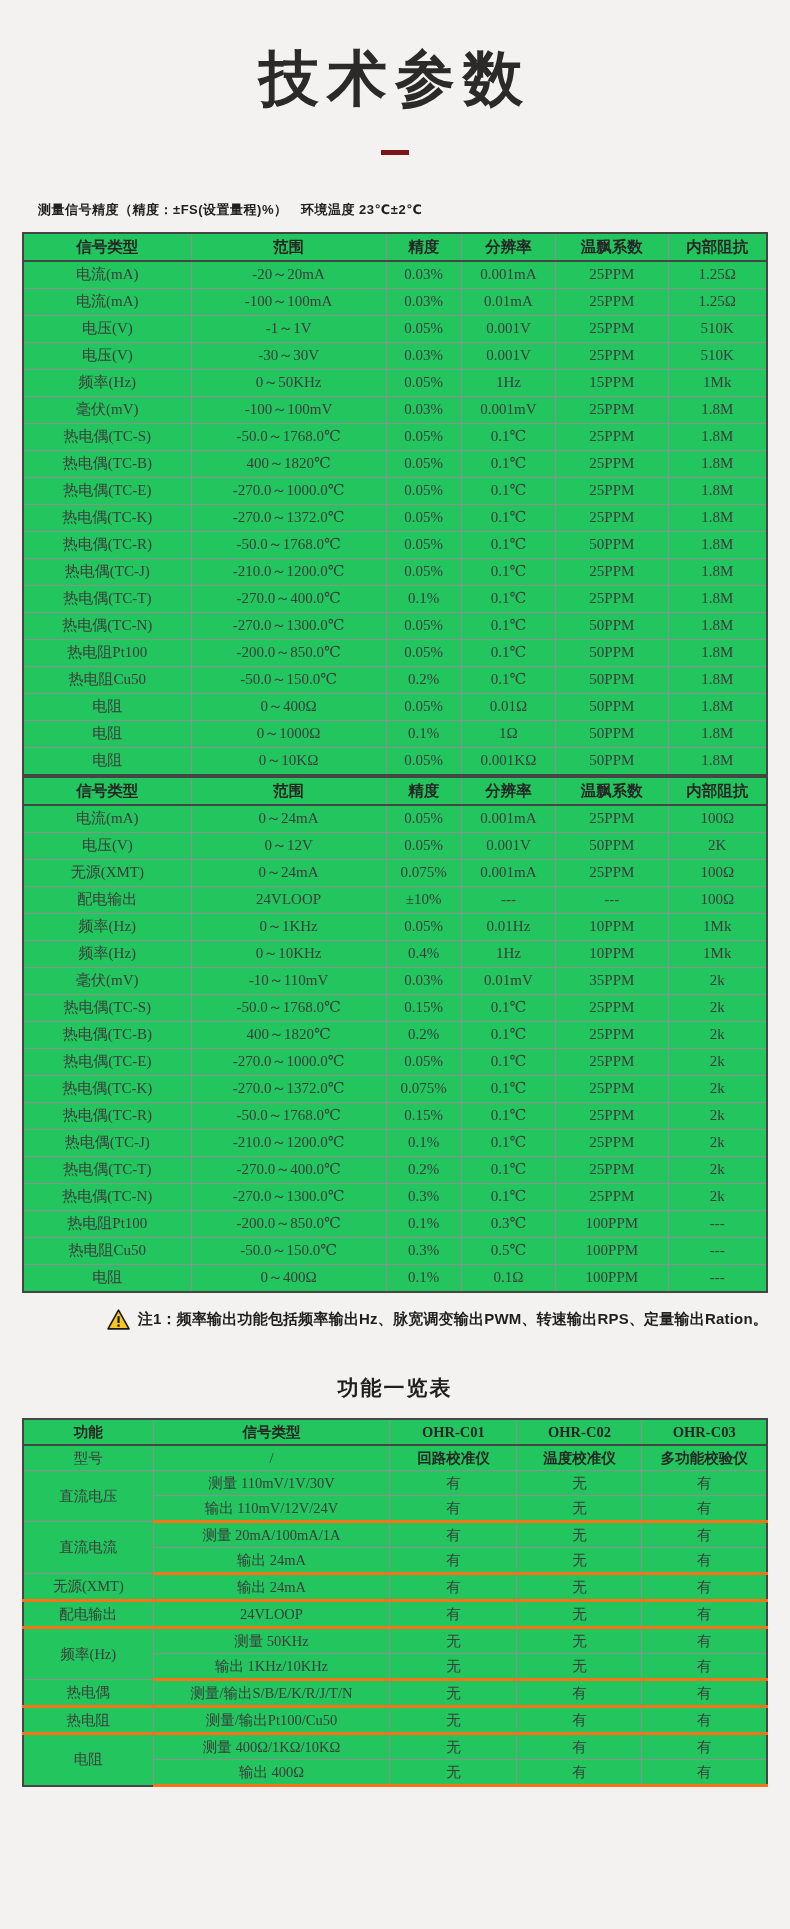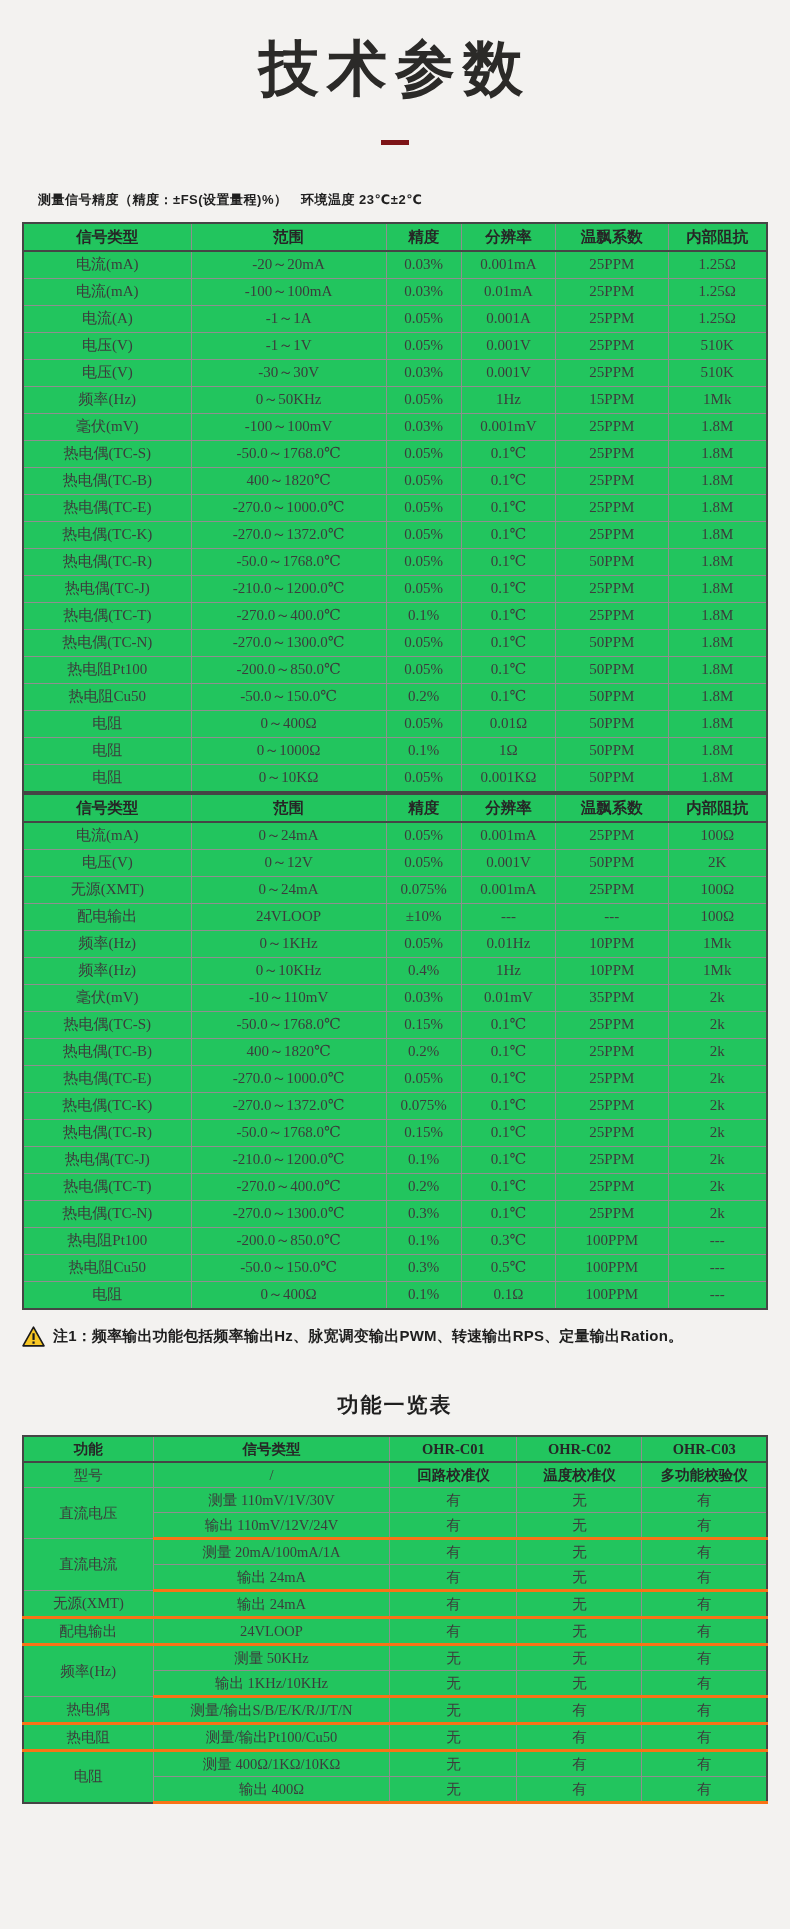--- a/index.html
+++ b/index.html
@@ -2,21 +2,21 @@
 <html><head>
 <meta charset="utf-8">
 <style>
   html,body{margin:0;padding:0}
   body{
     width:790px;
     background:#f3f2f0;
     font-family:"Liberation Sans","DejaVu Sans",sans-serif;
     color:#333;
   }
-  .page{padding:14px 22px 42px 22px}
+  .page{padding:24px 22px 42px 22px}
   .main-title{
     text-align:center;
     font-size:60px;
     font-weight:900;
     color:#2b2a28;
     letter-spacing:8px;
     margin:22px 0 0 0;
     line-height:1.1;
   }
   .title-dash{
@@ -41,20 +41,21 @@
     overflow:hidden;white-space:nowrap;
   }
   th{font-weight:bold;color:#262626;font-size:15.5px}
   thead th{border-bottom:2px solid #454545}
   .fn-table th,.fn-table td{height:22px;font-size:14.5px}
   .fn-table .b{font-weight:bold;color:#262626}
   .fn-table .group-end td{border-bottom:3px solid #f97316}
   .note-row{
     display:flex;align-items:center;gap:8px;
     margin:16px 0 0 0;
+    justify-content:flex-end;
   }
   .note-text{
     font-size:15px;font-weight:bold;color:#1e1e1e;letter-spacing:.2px;
   }
   .fn-title{
     text-align:center;font-size:21px;font-weight:bold;color:#1f1f1f;
     margin:44px 0 16px 0;letter-spacing:2px;
   }
 </style>
 </head>
@@ -97,28 +98,20 @@
         </tr>
         <tr>
           <td>电流(mA)</td>
           <td>-100～100mA</td>
           <td>0.03%</td>
           <td>0.01mA</td>
           <td>25PPM</td>
           <td>1.25Ω</td>
         </tr>
         <tr>
-          <td>电流(A)</td>
-          <td>-1～1A</td>
-          <td>0.05%</td>
-          <td>0.001A</td>
-          <td>25PPM</td>
-          <td>1.25Ω</td>
-        </tr>
-        <tr>
           <td>电压(V)</td>
           <td>-1～1V</td>
           <td>0.05%</td>
           <td>0.001V</td>
           <td>25PPM</td>
           <td>510K</td>
         </tr>
         <tr>
           <td>电压(V)</td>
           <td>-30～30V</td>

